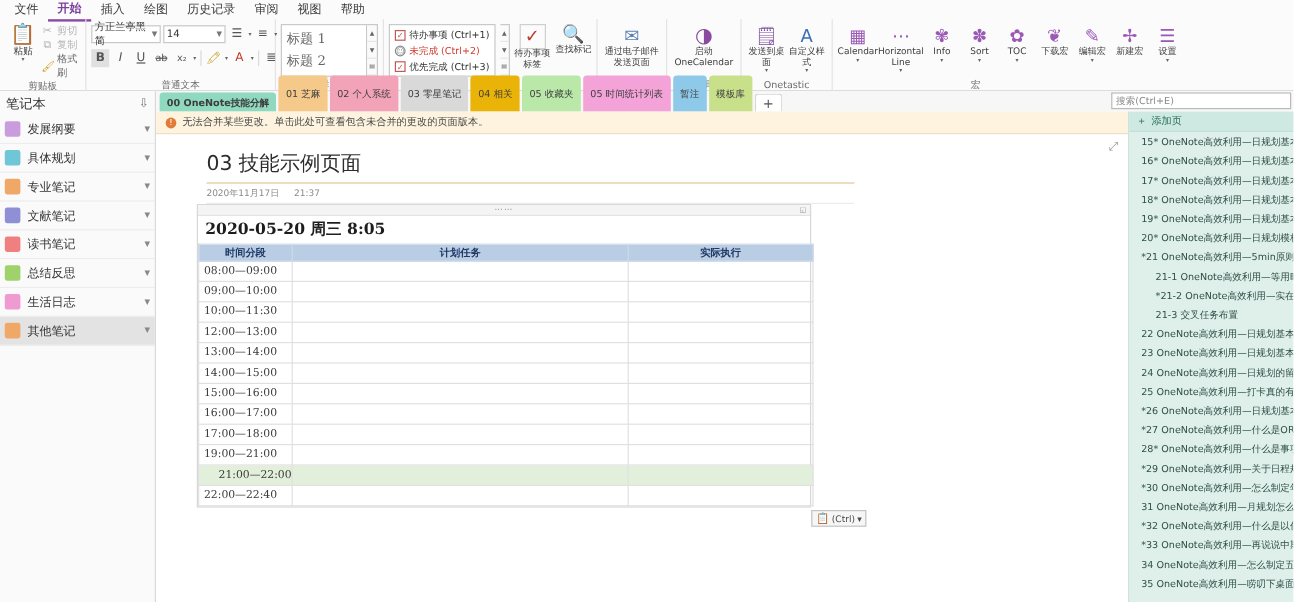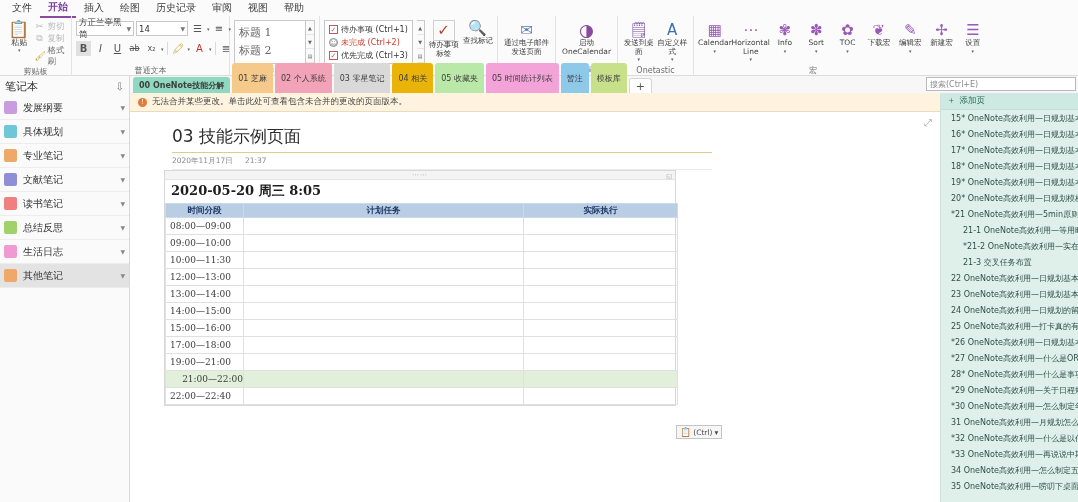--- a/index.html
+++ b/index.html
@@ -453,20 +453,25 @@
             <td class="c2"></td>
             <td class="c3"></td>
           </tr>
           <tr>
             <td class="c1">14:00—15:00</td>
             <td class="c2"></td>
             <td class="c3"></td>
           </tr>
           <tr>
             <td class="c1">15:00—16:00</td>
+            <td class="c2"></td>
+            <td class="c3"></td>
+          </tr>
+          <tr>
+            <td class="c1">16:00—17:00</td>
             <td class="c2"></td>
             <td class="c3"></td>
           </tr>
           <tr>
             <td class="c1">17:00—18:00</td>
             <td class="c2"></td>
             <td class="c3"></td>
           </tr>
           <tr>
             <td class="c1">19:00—21:00</td>

